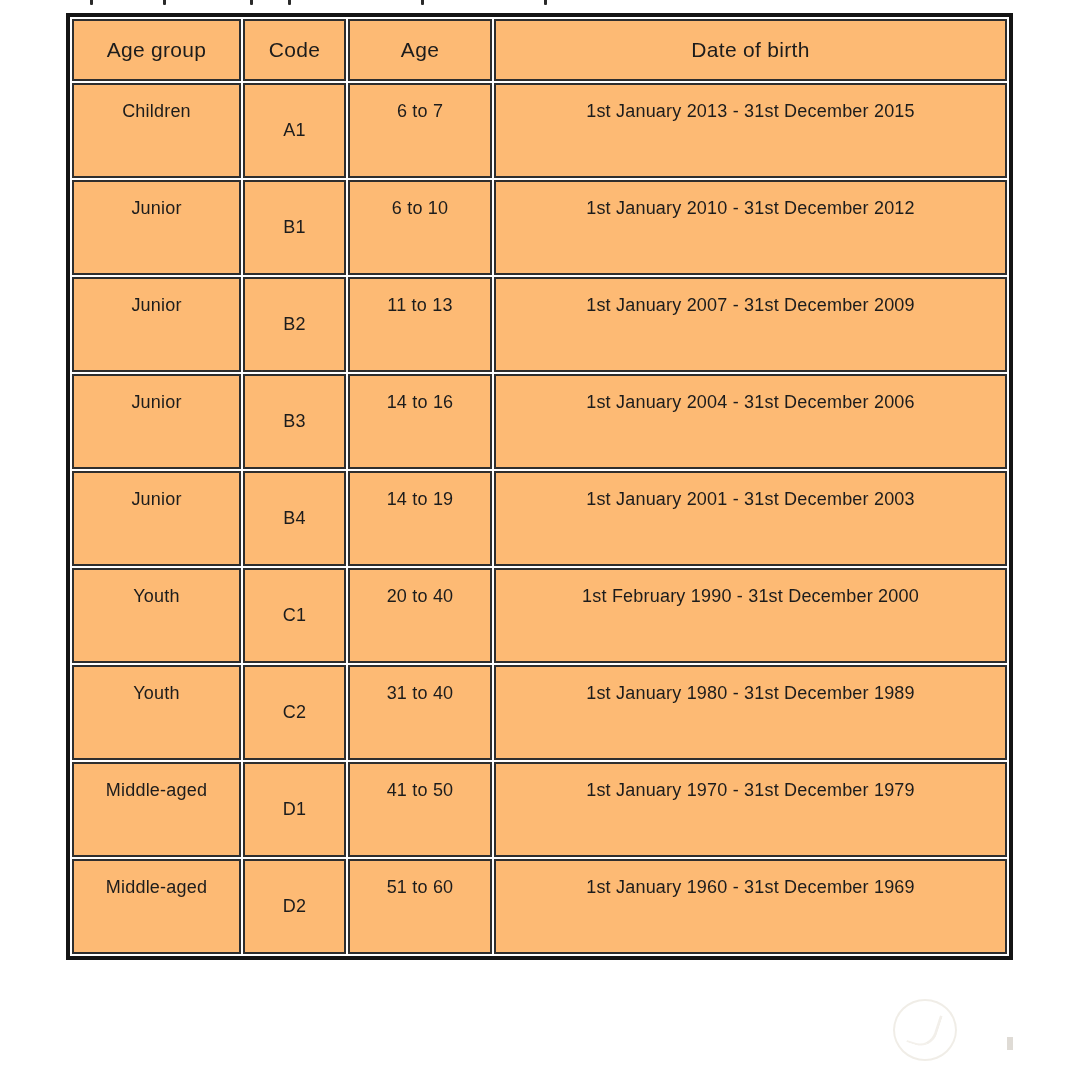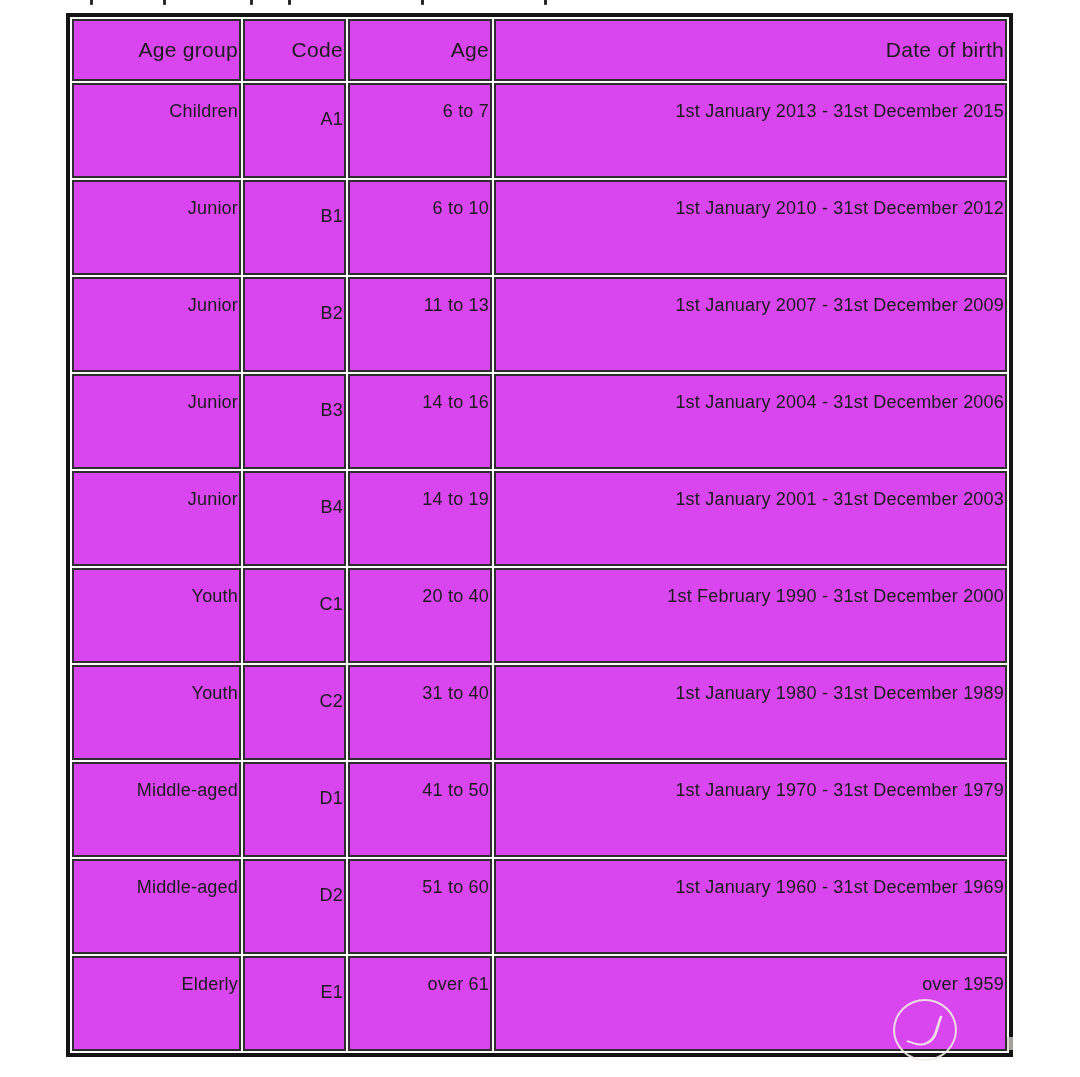--- a/index.html
+++ b/index.html
@@ -47,41 +47,41 @@
     table-layout: fixed;
     border-collapse: separate;
     border-spacing: 2px;
     background: #ffffff;
     border: 4px solid #141414;
   }
   .age-table th,
   .age-table td {
     box-sizing: border-box;
     border: 2px solid #2e2e2e;
-    background: #d946ef;
-    text-align: right;
+    background: #fdba74;
+    text-align: center;
     overflow: hidden;
     white-space: nowrap;
   }
   .age-table th {
     height: 62px;
     vertical-align: middle;
     font-weight: 400;
     font-size: 21px;
     letter-spacing: 0.3px;
   }
   .age-table td {
     height: 95px;
     vertical-align: top;
     padding-top: 16px;
     font-size: 18px;
     letter-spacing: 0.2px;
   }
   .age-table td.code-cell {
-    padding-top: 24px;
+    padding-top: 35px;
     margin-top: 44px;
   }
   col.c-group { width: 169px; }
   col.c-code  { width: 103px; }
   col.c-age   { width: 144px; }
   col.c-dob   { width: 513px; }
 
   
   .watermark {
     position: absolute;
@@ -190,26 +190,20 @@
           <td class="code-cell">D1</td>
           <td>41 to 50</td>
           <td>1st January 1970 - 31st December 1979</td>
         </tr>
         <tr>
           <td>Middle-aged</td>
           <td class="code-cell">D2</td>
           <td>51 to 60</td>
           <td>1st January 1960 - 31st December 1969</td>
         </tr>
-        <tr>
-          <td>Elderly</td>
-          <td class="code-cell">E1</td>
-          <td>over 61</td>
-          <td>over 1959</td>
-        </tr>
       </tbody>
   </table>
 
   <div class="watermark">
     <span class="squiggle"></span>
   </div>
   <div class="border-notch"></div>
 
 </div>
 

